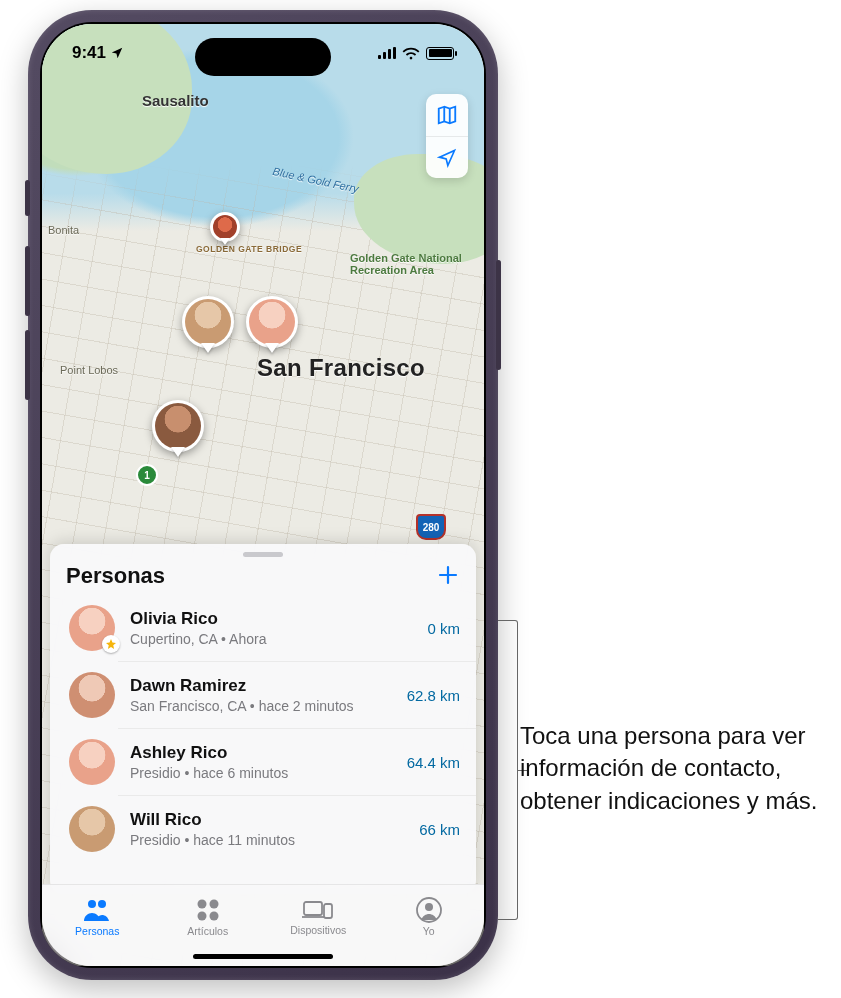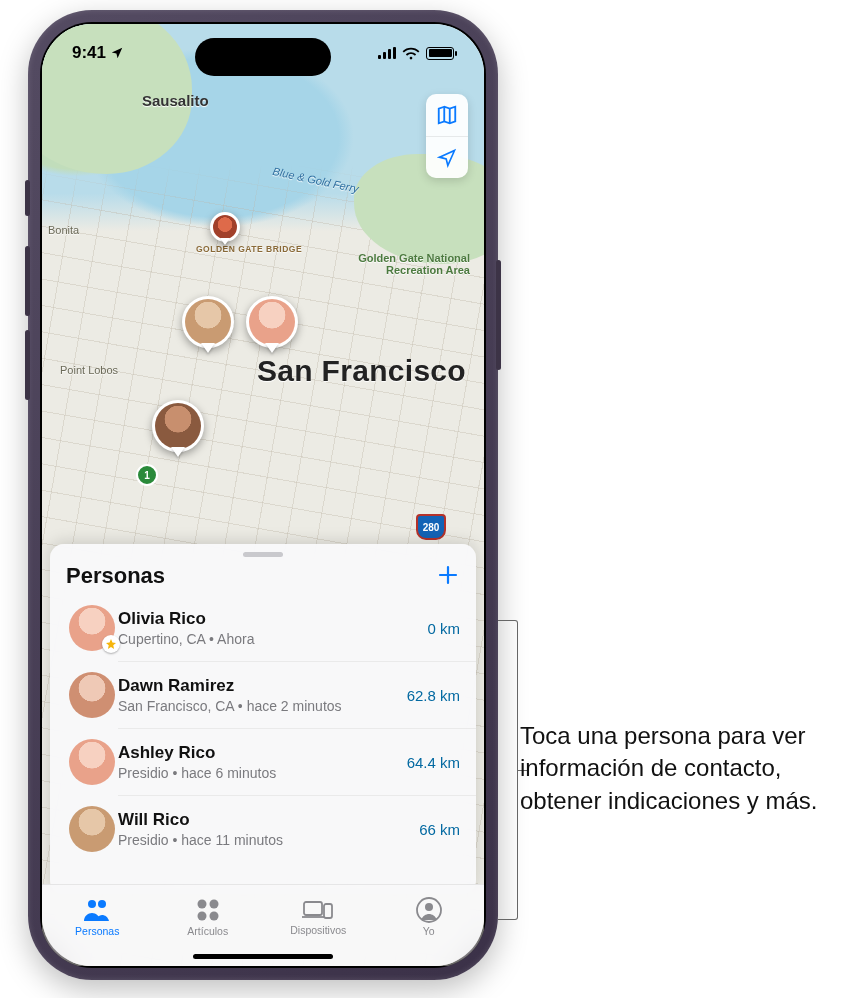--- a/index.html
+++ b/index.html
@@ -112,21 +112,21 @@
     mask: linear-gradient(#0000 0 15%, #000 20% 100%);
   }
   .land-green {
     position:absolute; background:#c7e0bd; border-radius:40% 50% 45% 55%;
   }
   .lg1 { left:-40px; top:-20px; width:190px; height:170px; }
   .lg2 { right:-30px; top:130px; width:160px; height:110px; }
   .map-text {
     position:absolute; font-size:10px; color:#556; text-shadow:0 1px 1px #fff;
   }
-  .map-text.big { font-size:30px; font-weight:700; color:#222; letter-spacing:.3px; }
+  .map-text.big { font-size:24px; font-weight:700; color:#222; letter-spacing:.3px; }
   .map-text.park { color:#4c7a3f; font-weight:600; }
   .map-text.small { font-size:11px; color:#6b6a58; font-style:italic; }
   .map-text.blue { color:#2e6fa0; font-style:italic; font-size:11px; }
 
   .map-highway {
     position:absolute;
     display:inline-flex; align-items:center; justify-content:center;
     font-size:10px; font-weight:700; color:#fff;
   }
   .hw-shield-1 { width:22px; height:22px; background:#2a8a3a; border-radius:50%; border:2px solid #fff; }
@@ -183,21 +183,21 @@
   .sheet-header {
     display:flex; align-items:center; justify-content:space-between;
     padding:2px 16px 6px;
   }
   .sheet-title { font-size:22px; font-weight:700; color:#111; }
   .add-btn { color:#0a7aff; font-size:28px; font-weight:400; line-height:22px; }
 
   .person-row {
     display:flex; align-items:center;
     padding:10px 16px;
-    gap:0;
+    gap:12px;
   }
   .person-row + .person-row { border-top:1px solid rgba(0,0,0,.06); margin-left:68px; padding-left:0; }
   .person-row + .person-row .row-avatar-wrap { margin-left:-68px; padding-left:16px; width:68px; }
   .row-avatar-wrap { width:52px; display:flex; justify-content:center; position:relative; }
   .row-avatar { width:46px; height:46px; border-radius:50%; display:flex; align-items:center; justify-content:center; position:relative; }
   .fav-badge {
     position:absolute; bottom:-2px; right:-2px; width:18px; height:18px; border-radius:50%;
     background:#fff; display:flex; align-items:center; justify-content:center;
     box-shadow:0 1px 2px rgba(0,0,0,.3);
   }
@@ -308,21 +308,21 @@
         <div class="map">
           <div class="land-green lg1"></div>
           <div class="land-green lg2"></div>
 
           <span class="map-text" style="left:100px; top:68px; font-size:15px; font-weight:600; color:#333;">Sausalito</span>
           <span class="map-text small" style="left:6px; top:200px; color:#6b6a58; font-style:normal;">Bonita</span>
           <span class="map-text small" style="left:18px; top:340px; color:#6b6a58; font-style:normal;">Point Lobos</span>
           <span class="map-text big" style="left:215px; top:330px;">San Francisco</span>
           <span class="map-text blue" style="left:230px; top:150px; transform:rotate(12deg);">Blue &amp; Gold Ferry</span>
           <span class="map-text" style="left:130px; top:220px; font-size:8.5px; font-weight:700; letter-spacing:.5px; color:#8a6a38;margin-left:24px;">GOLDEN GATE BRIDGE</span>
-          <span class="map-text park" style="right:14px; top:228px; width:120px; text-align:right; font-size:11px;">Golden Gate National Recreation Area</span>
+          <span class="map-text park" style="right:14px; top:228px; width:120px; text-align:left; font-size:11px;">Golden Gate National Recreation Area</span>
 
           <div class="map-highway hw-shield-1" style="left:94px; top:440px;">
               <span>1</span>
             </div>
           <div class="map-highway hw-shield-280" style="right:38px; top:490px;">
               <span>280</span>
             </div>
 
           <div class="pin small" style="left:168px; top:188px;">
             <div class="avatar-circle av-bridge"></div>

